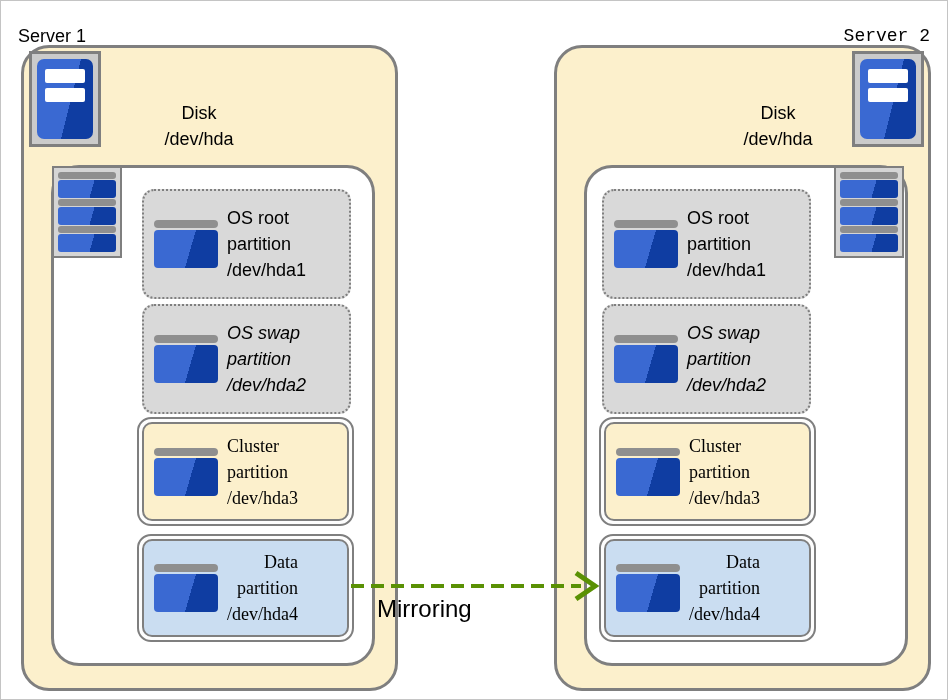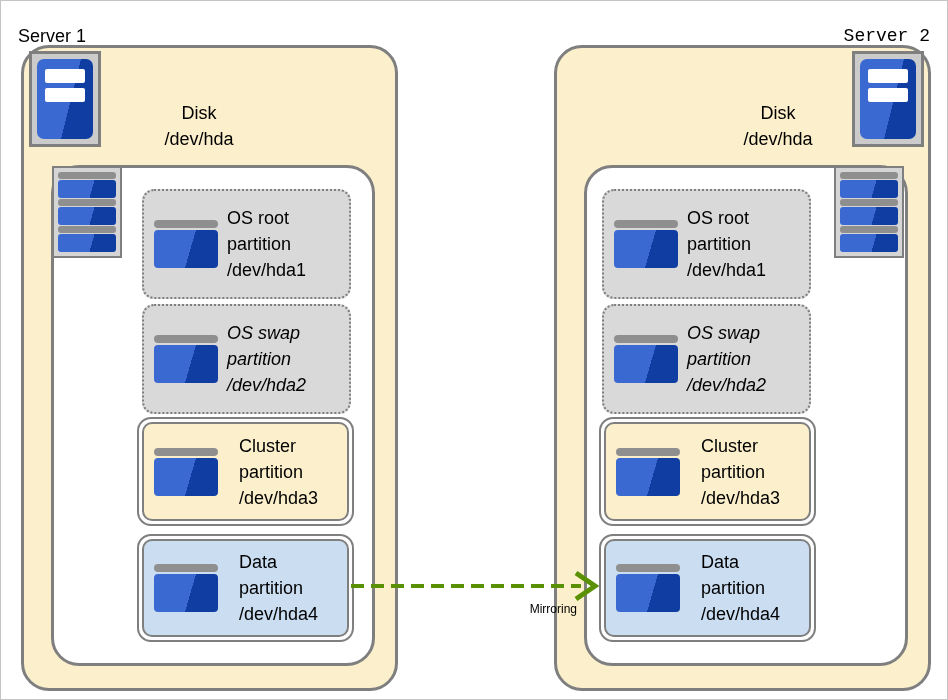--- a/index.html
+++ b/index.html
@@ -56,38 +56,38 @@
   .partition.os{width:209px;height:110px;background:var(--partition_gray);
     border:2px dotted var(--box_border);border-radius:12px;}
   .s1 .partition.os{left:118px;}
   .s2 .partition.os{left:45px;}
   .p1{top:141px;} .p2{top:256px;font-style:italic;}
 
   .partition-outer{position:absolute;width:217px;background:#FDFDFD;
     border:2.5px solid var(--box_border);border-radius:14px;padding:3px;}
   .s1 .partition-outer{left:113px;}
   .s2 .partition-outer{left:42px;}
-  .p3{top:369px;height:109px;} .p4{top:486px;height:108px;}
+  .p3{top:369px;height:109px;} .p4{top:486px;height:108px;text-align:right;}
   .partition-inner{width:100%;height:100%;border:2.5px solid var(--box_border);
-    border-radius:10px;display:flex;align-items:center;gap:21px;padding-left:10px;}
+    border-radius:10px;display:flex;align-items:center;gap:9px;padding-left:10px;font-family:Liberation Serif, serif;}
   .partition-inner.cluster{background:var(--cluster_fill);}
   .partition-inner.data{background:var(--data_fill);}
 
   .disk-icon{width:64px;flex:0 0 64px;}
   .disk-icon .dbar{height:8px;border-radius:4px;background:var(--bar_gray);margin-bottom:2px;}
   .disk-icon .dbody{height:38px;border-radius:4px;
     background:linear-gradient(106deg,var(--blue_light) 56%,var(--blue_dark) 56%);}
   .ptext{font-size:18px;line-height:26px;}
 
   
   .arrow{position:absolute;left:0;top:0;width:948px;height:700px;pointer-events:none;}
   .arrow line{stroke:var(--arrow_green);stroke-width:4;}
   .arrow polyline{stroke:var(--arrow_green);stroke-width:5;fill:none;}
   .mirror-label{position:absolute;left:376px;top:597px;width:200px;
-    text-align:right;font-size:12px;line-height:22px;}
+    text-align:left;font-size:24px;line-height:22px;}
 </style>
 </head>
 <body>
 
 <div class="canvas">
 
   <div class="server-title left">Server 1</div>
   <div class="server-title right">Server 2</div>
 
   <div class="server-group s1">

